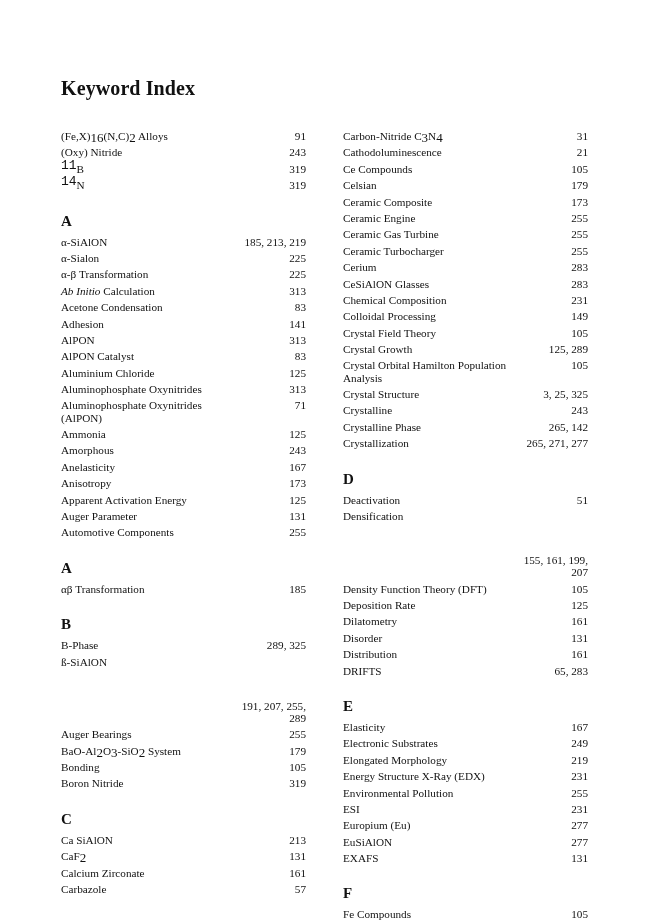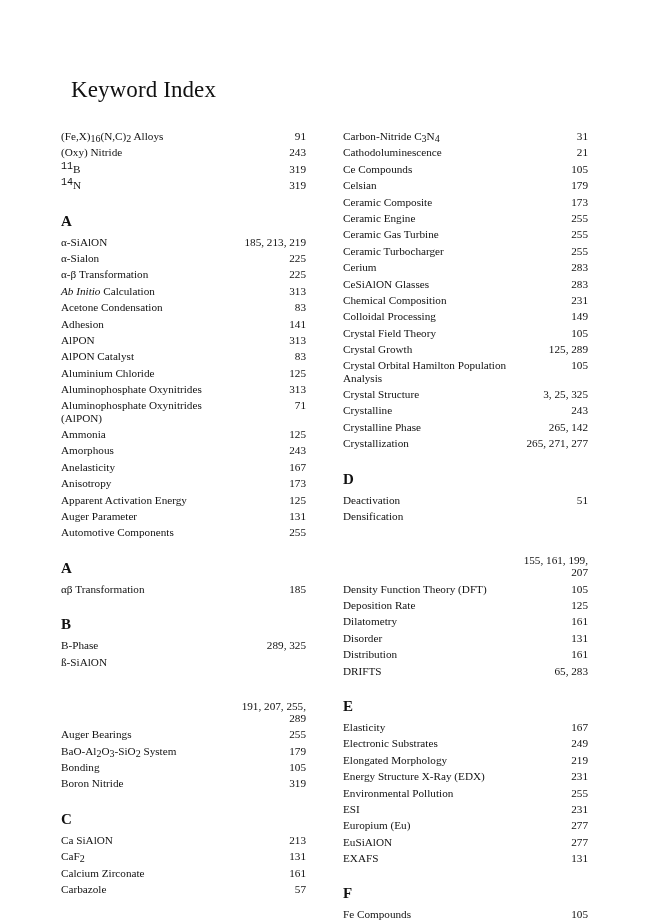--- a/index.html
+++ b/index.html
@@ -2,40 +2,40 @@
 <html><head>
   <meta charset="utf-8">
   <style>
     html, body { margin: 0; padding: 0; background: #ffffff; }
     body {
       width: 650px; height: 920px; position: relative; overflow: hidden;
       font-family: "Liberation Serif", "DejaVu Serif", serif;
       color: #111111;
     }
     .page-title {
-      position: absolute; left: 71px; top: 77px;
-      font-size: 23px; font-weight: normal; margin: 0;
+      position: absolute; left: 61px; top: 77px;
+      font-size: 20px; font-weight: bold; margin: 0;
       letter-spacing: 0.1px;
     }
     .col { position: absolute; top: 130px; }
     .col-left { left: 61px; width: 245px; }
     .col-right { left: 343px; width: 245px; }
     .section { margin: 0; }
     .section-letter {
       font-weight: bold; font-size: 15px; line-height: 18px;
       margin: 0 0 6px 0;
     }
     .entry {
       display: flex; justify-content: space-between; align-items: flex-start;
       font-size: 11.2px; line-height: 12.2px; margin-bottom: 4.2px;
     }
     .entry .term { flex: 0 1 auto; max-width: 165px; }
     .entry .pages { flex: 0 0 auto; text-align: right; max-width: 90px; }
     .entry .pages.narrow { max-width: 82px; margin-top: 44px; }
-    sub, sup { font-size: 10px; line-height: 0; }
+    sub, sup { font-size: 13px; line-height: 0; }
     sub { vertical-align: -2px; }
     sup { vertical-align: 4px; font-family: Liberation Mono, monospace; }
     .gap { height: 16px; }
   </style>
 </head>
 <body>
 
 <h1 class="page-title">Keyword Index</h1>
 
 <div class="col col-left">

